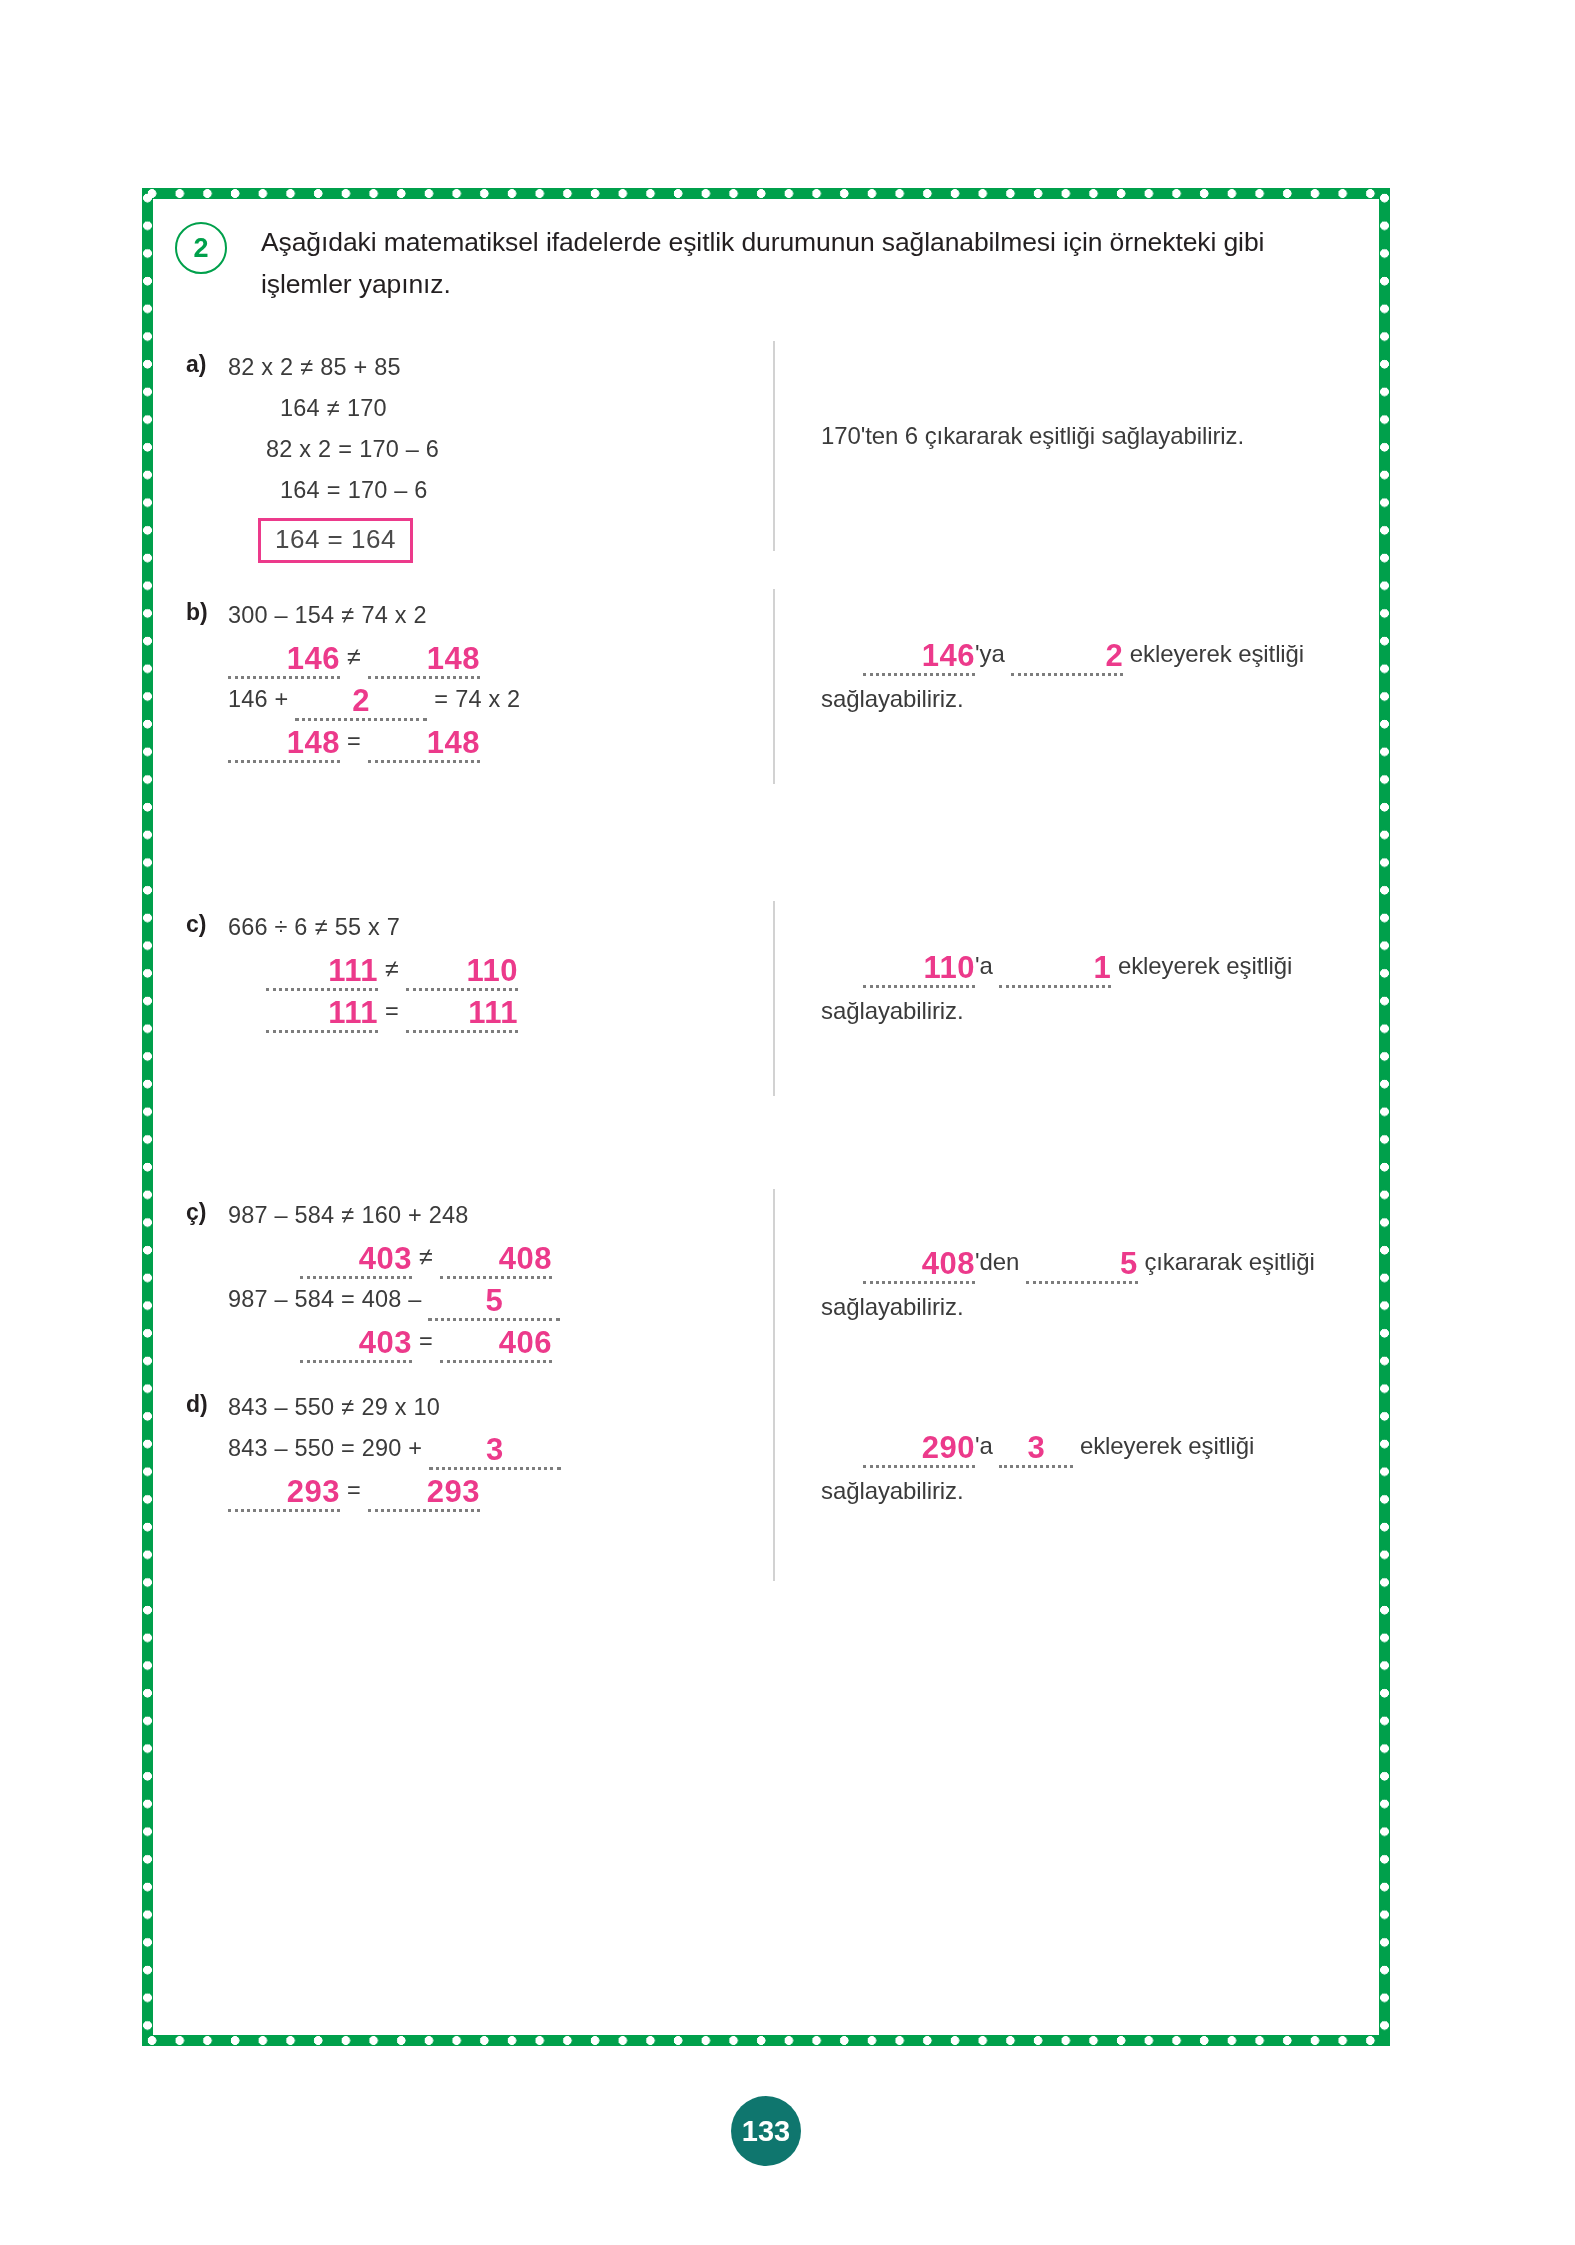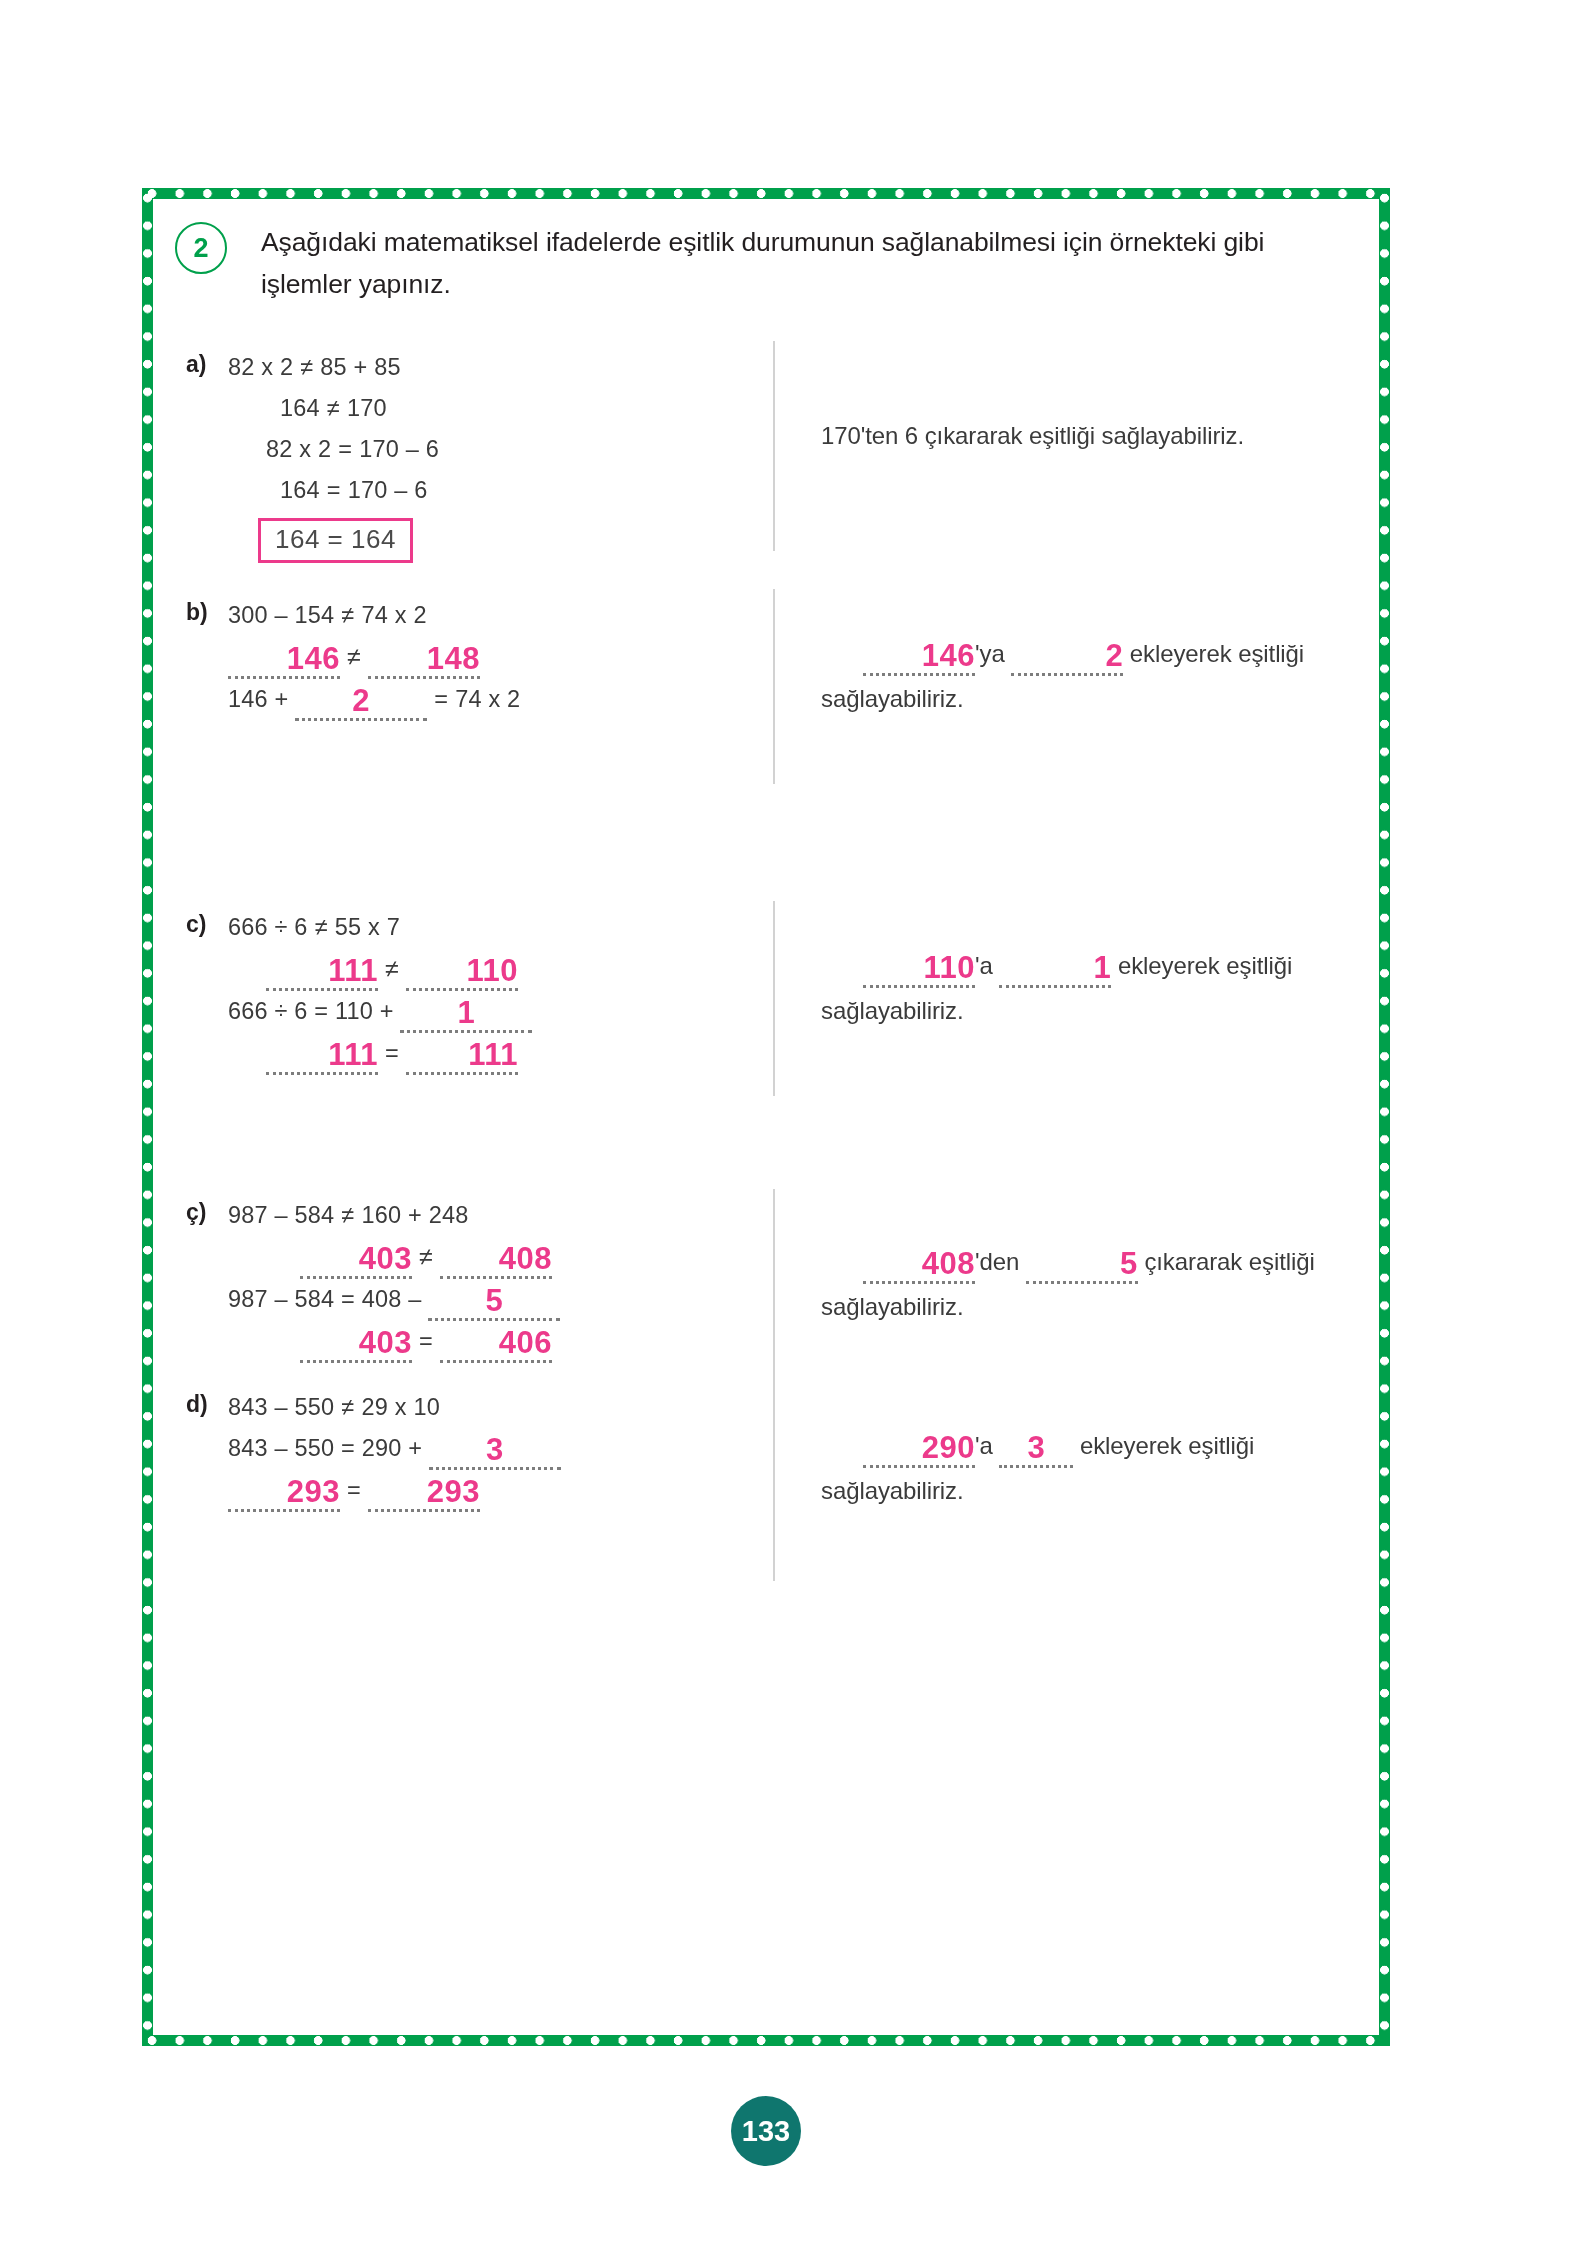--- a/index.html
+++ b/index.html
@@ -247,42 +247,41 @@
         <div class="eq-line">
           <span>300 – 154</span><span class="op">≠</span><span>74 x 2</span>
         </div>
         <div class="eq-line">
           <span class="blank w-mid"><span class="ans">146</span></span><span class="op big">≠</span><span class="blank w-mid"><span class="ans">148</span></span>
         </div>
         <div class="eq-line">
           <span>146 +</span>
           <span class="blank w-long"><span class="ans">2</span></span><span class="op">=</span><span>74 x 2</span>
         </div>
+        <div class="eq-line">
+          <span class="blank w-mid"><span class="ans">148</span></span><span class="op">=</span><span class="blank w-mid"><span class="ans">148</span></span>
+        </div>
       </div>
       <div class="divider" style="top:-10px;height:195px"></div>
       <div class="explain" style="top:32px">
         <span class="lead"></span><span class="blank w-mid"><span class="ans">146</span></span><span>'ya</span>
         <span class="blank w-mid"><span class="ans">2</span></span>
         <span>ekleyerek eşitliği sağlayabiliriz.</span>
       </div>
     </div>
 
     <div class="part" style="top:712px">
       <div class="part-label">c)</div>
       <div class="work-col">
         <div class="eq-line">
           <span>666 ÷ 6</span><span class="op">≠</span><span>55 x 7</span>
         </div>
         <div class="eq-line indent1">
           <span class="blank w-mid"><span class="ans">111</span></span><span class="op big">≠</span><span class="blank w-mid"><span class="ans">110</span></span>
         </div>
-        <div class="eq-line">
-          <span>666 ÷ 6 = 110 +</span>
-          <span class="blank w-long"><span class="ans">1</span></span>
-        </div>
         <div class="eq-line indent1">
           <span class="blank w-mid"><span class="ans">111</span></span><span class="op">=</span><span class="blank w-mid"><span class="ans">111</span></span>
         </div>
       </div>
       <div class="divider" style="top:-10px;height:195px"></div>
       <div class="explain" style="top:32px">
         <span class="lead"></span><span class="blank w-mid"><span class="ans">110</span></span><span>'a</span>
         <span class="blank w-mid"><span class="ans">1</span></span>
         <span>ekleyerek eşitliği sağlayabiliriz.</span>
       </div>

